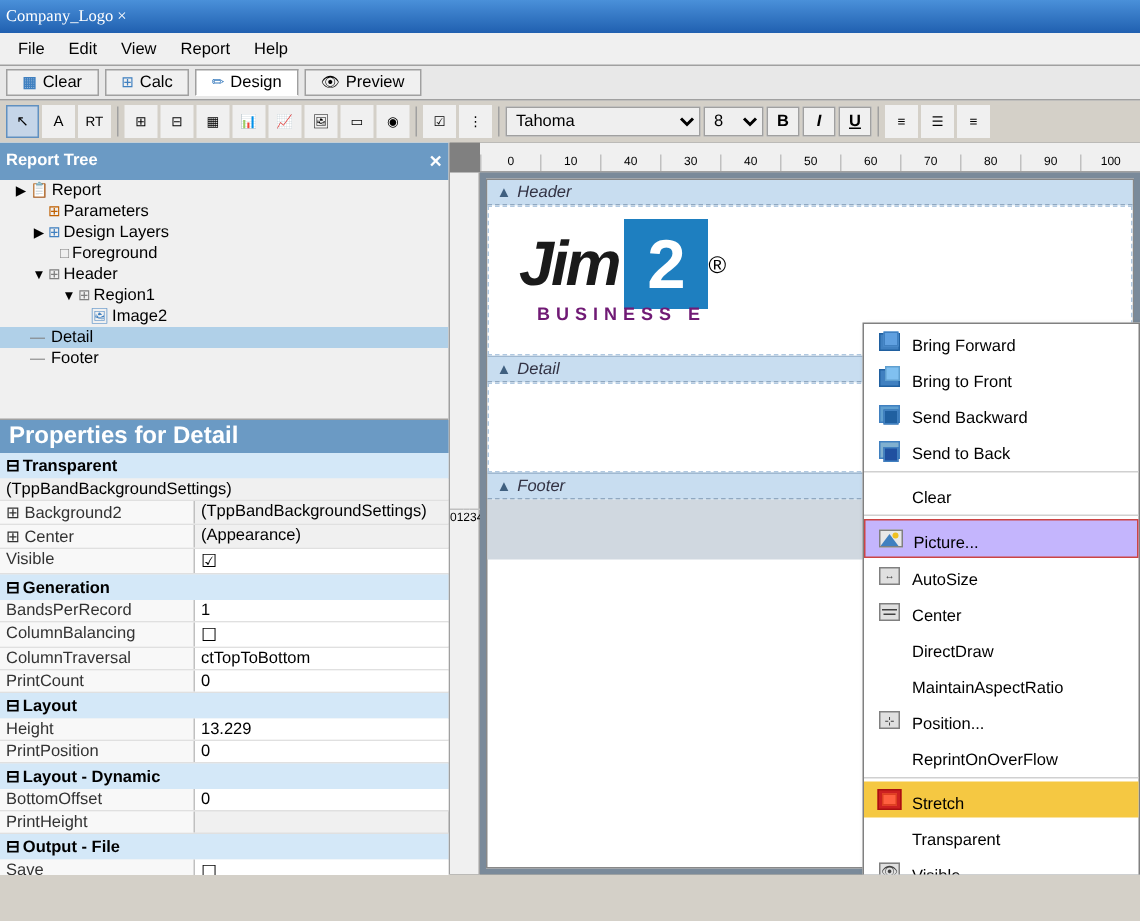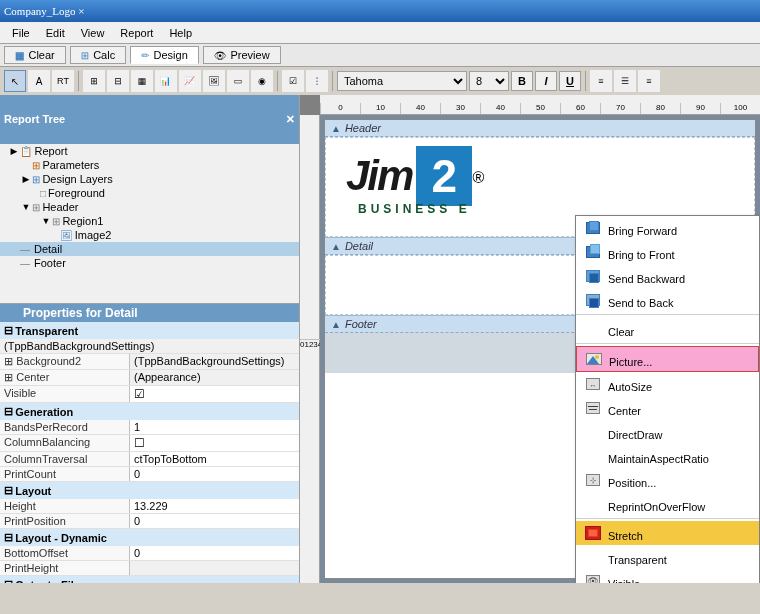--- a/index.html
+++ b/index.html
@@ -22,32 +22,32 @@
     
     .tabs-row { display: flex; align-items: center; padding: 2px 4px; gap: 4px; background: #e8e8e8; border-bottom: 1px solid #a0a0a0; }
     .tab-btn { padding: 2px 10px; background: #f0f0f0; border: 1px solid #a0a0a0; cursor: pointer; font-size: 11px; display: flex; align-items: center; gap: 4px; }
     .tab-btn.active { background: #ffffff; border-bottom: 1px solid white; }
 
     
     .main-content { display: flex; height: calc(614px - 22px - 22px - 30px - 26px - 26px); }
 
     
     .left-panel { width: 300px; background: #f0f0f0; border-right: 1px solid #a0a0a0; display: flex; flex-direction: column; overflow: hidden; }
-    .panel-header { background: #6b9ac4; color: white; padding: 18px 4px; font-size: 11px; font-weight: bold; display: flex; justify-content: space-between; }
+    .panel-header { background: #6b9ac4; color: white; padding: 6px 4px; font-size: 11px; font-weight: bold; display: flex; justify-content: space-between; }
     .panel-close { cursor: pointer; font-weight: bold; }
 
     
     .report-tree { height: 160px; overflow: auto; border-bottom: 1px solid #a0a0a0; font-size: 11px; }
     .tree-item { display: flex; align-items: center; padding: 1px 0; cursor: pointer; white-space: nowrap; }
     .tree-item.selected { background: #b0d0e8; }
     .expand-btn { width: 12px; height: 12px; display: inline-flex; align-items: center; justify-content: center; font-size: 9px; }
 
     
     .props-panel { flex: 1; overflow: auto; font-size: 11px; }
-    .props-header { background: #6b9ac4; color: white; padding: 2px 23px; font-size: 12px; font-weight: bold; }
+    .props-header { background: #6b9ac4; color: white; padding: 2px 6px; font-size: 16px; font-weight: bold; }
     .prop-section { background: #d4e8f8; padding: 2px 4px; font-weight: bold; font-size: 11px; display: flex; align-items: center; gap: 2px; }
     .prop-row { display: flex; border-bottom: 1px solid #e0e0e0; }
     .prop-label { width: 130px; padding: 1px 4px; color: #333; border-right: 1px solid #c0c0c0; background: #f8f8f8; }
     .prop-value { flex: 1; padding: 1px 4px; background: white; }
     .prop-value.gray { background: #f0f0f0; }
 
     
     .canvas-area { flex: 1; background: #808080; overflow: hidden; position: relative; }
     .ruler-h { background: #f0f0f0; height: 20px; border-bottom: 1px solid #a0a0a0; display: flex; align-items: flex-end; font-size: 9px; }
     .ruler-v { background: #f0f0f0; width: 20px; border-right: 1px solid #a0a0a0; font-size: 8px; writing-mode: vertical-lr; }
@@ -60,21 +60,21 @@
     .ctx-item.highlighted { background: #f5c842; }
     .ctx-separator { height: 1px; background: #d0d0d0; margin: 2px 0; }
     .ctx-icon { width: 18px; height: 18px; display: flex; align-items: center; justify-content: center; font-size: 12px; flex-shrink: 0; }
 
     .ruler-mark { display: inline-block; width: 40px; text-align: center; font-size: 8px; border-left: 1px solid #c0c0c0; padding-bottom: 2px; }
     .ruler-v-mark { height: 20px; font-size: 8px; text-align: center; border-top: 1px solid #c0c0c0; display: flex; align-items: flex-start; justify-content: center; writing-mode: horizontal-tb; }
 
     .logo-text { font-size: 42px; font-weight: 900; font-style: italic; color: #1a1a1a; letter-spacing: -2px; font-family: 'Arial Black', sans-serif; }
     .logo-blue-box { background: #1e7fc0; color: white; font-size: 46px; font-weight: 900; width: 56px; height: 60px; display: flex; align-items: center; justify-content: center; margin-left: 4px; font-family: 'Arial Black', sans-serif; }
     .logo-registered { font-size: 14px; vertical-align: super; }
-    .logo-subtitle { font-size: 12px; letter-spacing: 4px; font-weight: bold; color: #14532d; margin-top: -8px; margin-left: 4px; }
+    .logo-subtitle { font-size: 12px; letter-spacing: 4px; font-weight: bold; color: #701a75; margin-top: -8px; margin-left: 4px; }
   </style>
 </head>
 <body>
 
 <div class="title-bar">
   <span style="font-size:11px;font-family:Liberation Serif, serif;">Company_Logo  ×</span>
 </div>
 
 <div class="menu-bar">
   <span class="menu-item">File</span>
@@ -385,21 +385,21 @@
           </div>
         </div>
         <span>Send to Back</span>
       </div>
       <div class="ctx-separator"></div>
       <div class="ctx-item">
         <div class="ctx-icon"></div>
         <span>Clear</span>
       </div>
       <div class="ctx-separator"></div>
-      <div class="ctx-item" style="border:1px solid #cc4444; background:#f9a8d4;">
+      <div class="ctx-item" style="border:1px solid #cc4444; background:#c4b5fd;">
         <div class="ctx-icon">
           <div style="width:16px; height:12px; background:#e8e8e8; border:1px solid #808080; position:relative; overflow:hidden;">
             <div style="position:absolute; bottom:0; left:0; width:0; height:0; border-left:6px solid transparent; border-right:6px solid transparent; border-bottom:8px solid #4080c0;"></div>
             <div style="position:absolute; top:1px; right:2px; width:4px; height:4px; border-radius:50%; background:#f0c020;"></div>
           </div>
         </div>
         <span>Picture...</span>
       </div>
       <div class="ctx-item">
         <div class="ctx-icon">

